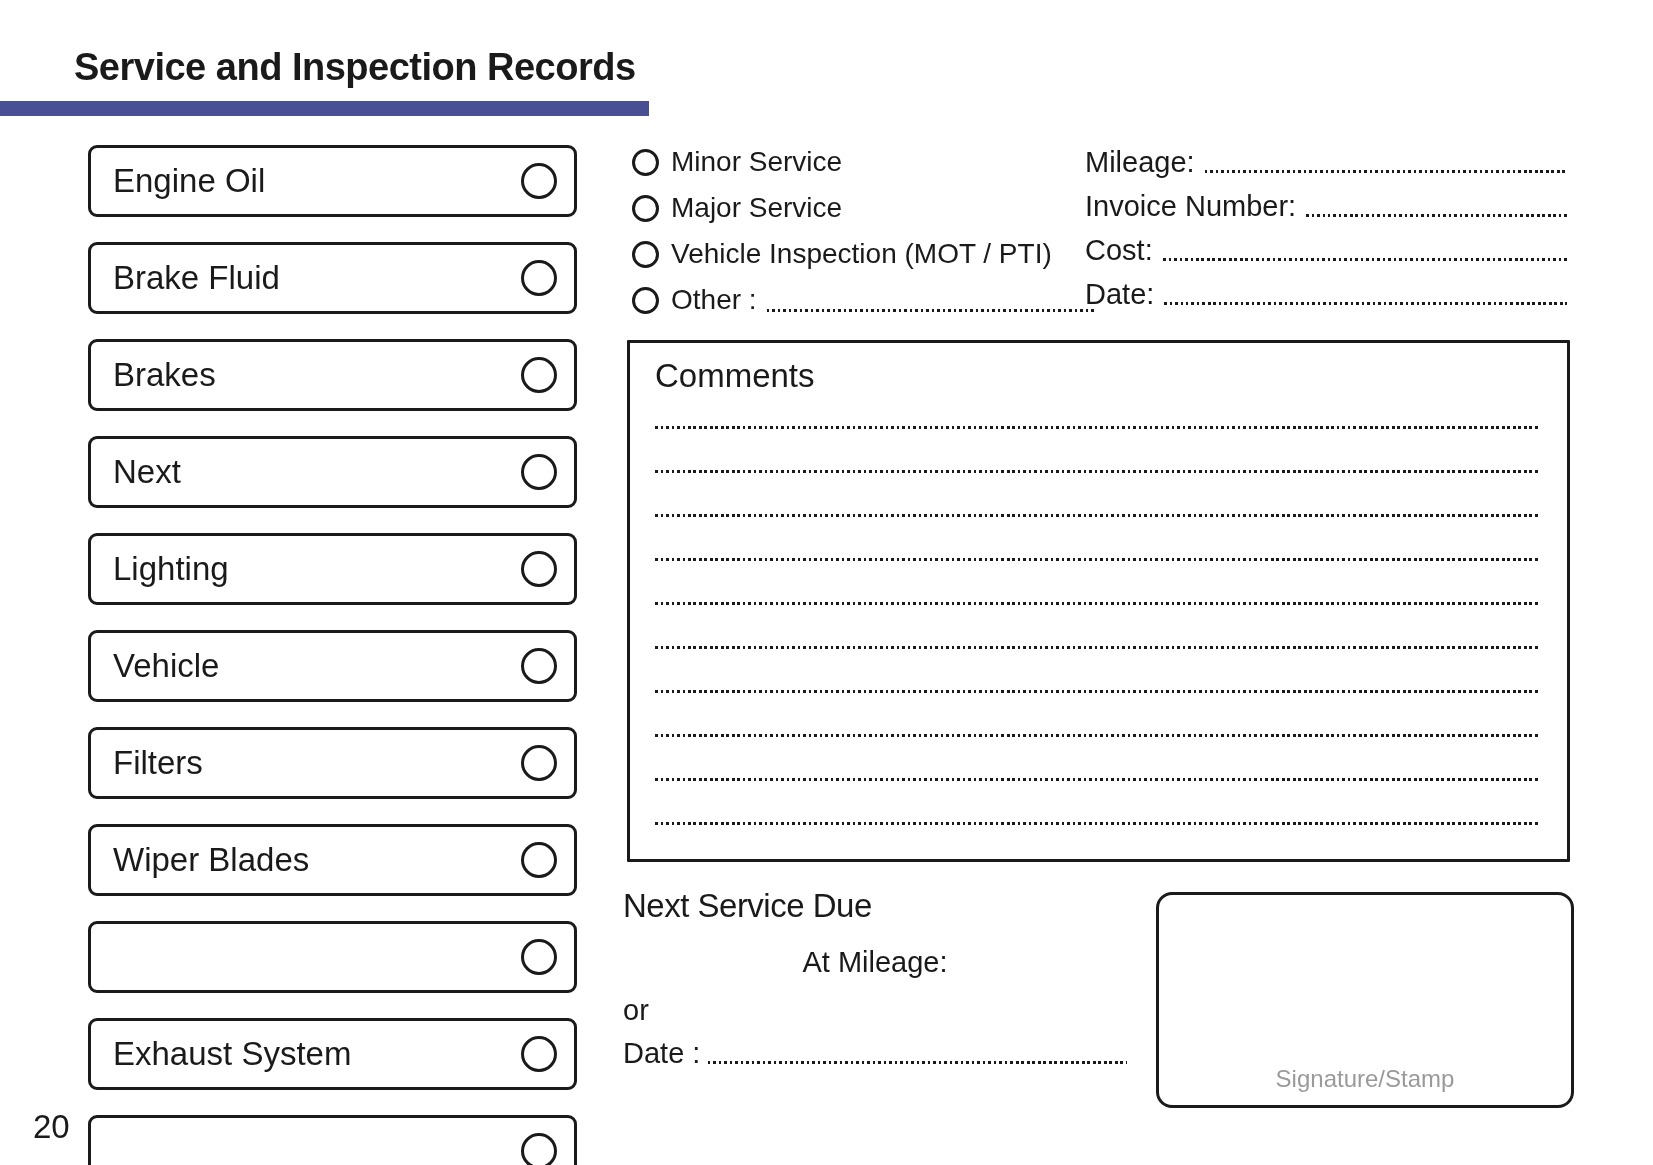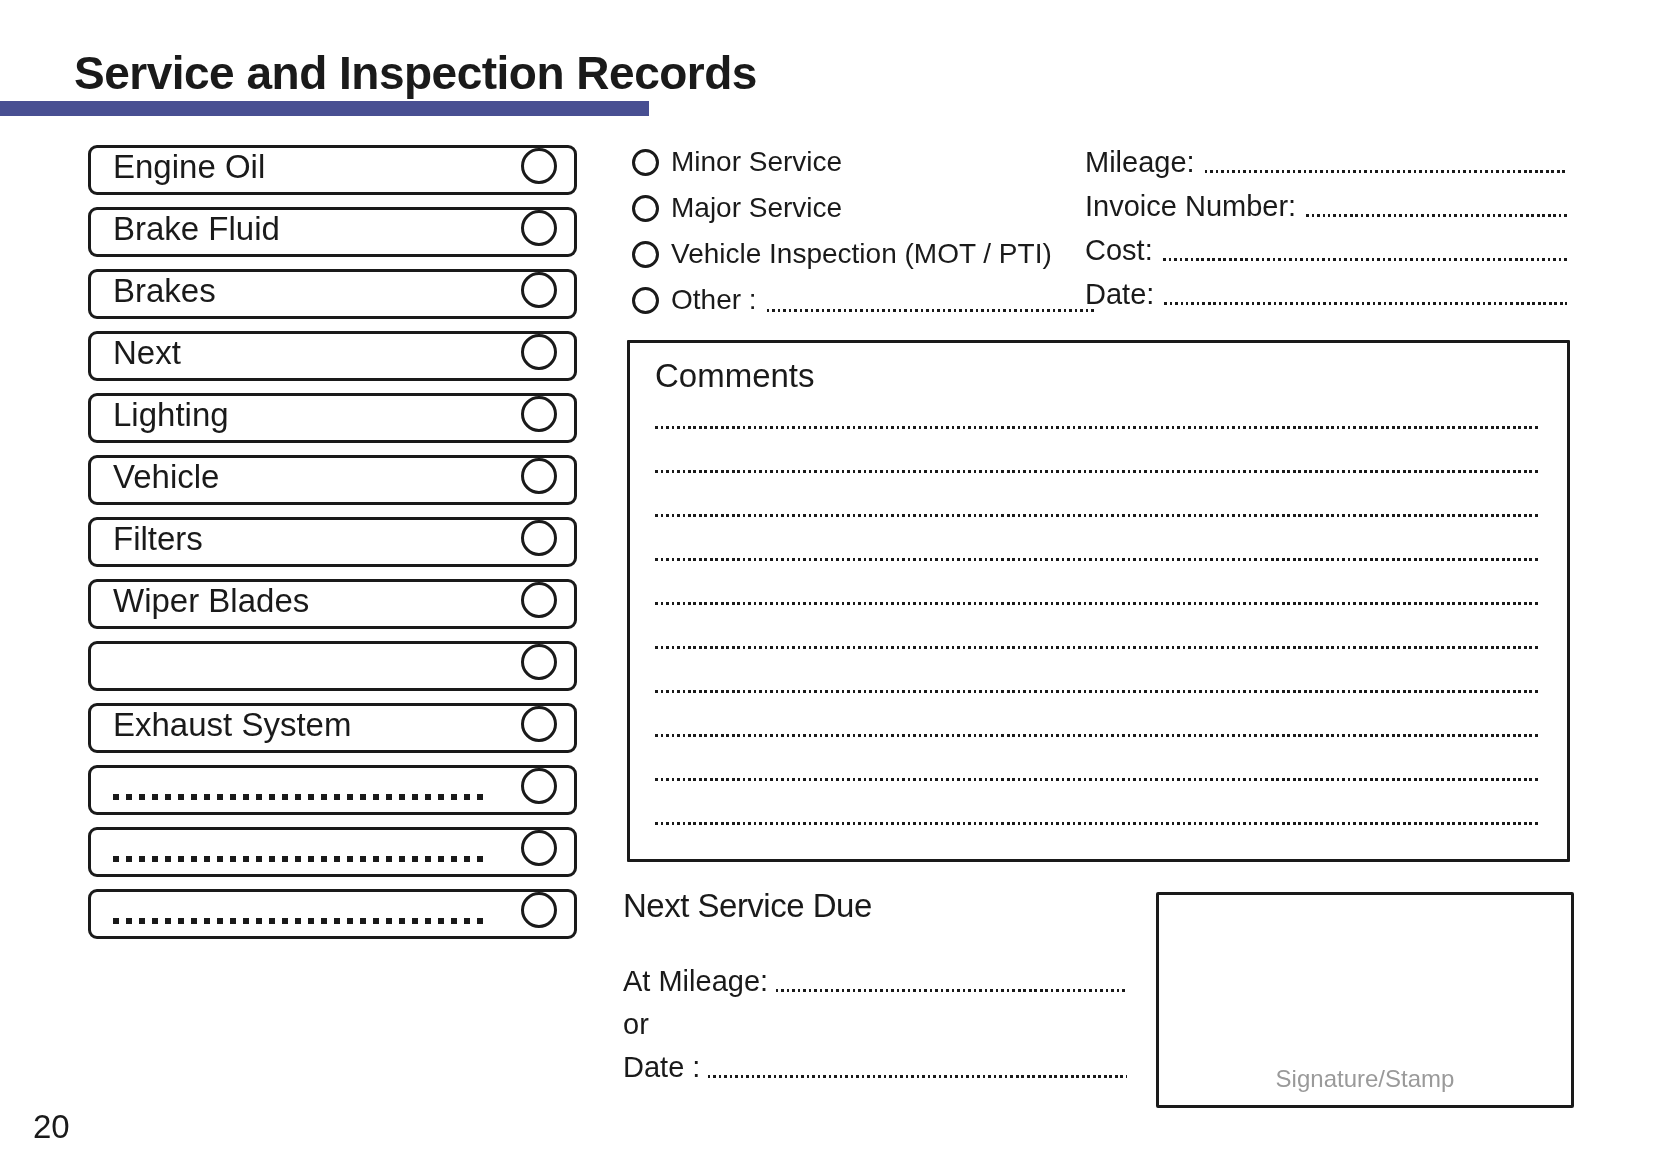--- a/index.html
+++ b/index.html
@@ -1,28 +1,28 @@
 <!DOCTYPE html>
 <html><head>
 <meta charset="utf-8">
 <style>
   html,body{margin:0;padding:0;}
   body{
     width:1653px;height:1165px;position:relative;background:#ffffff;
     font-family:"Liberation Sans", sans-serif;color:#1a1a1a;overflow:hidden;
   }
   
-  .page-title{position:absolute;left:74px;top:46px;font-size:46px;font-weight:bold;letter-spacing:-0.5px;}
+  .page-title{position:absolute;left:74px;top:46px;font-size:38px;font-weight:bold;letter-spacing:-0.5px;}
   .accent-bar{position:absolute;left:0;top:101px;width:649px;height:15px;background:#484f92;}
   
   .checklist{position:absolute;left:88px;top:145px;width:489px;}
   .check-row{
-    box-sizing:border-box;height:50px;margin-bottom:12px;
+    box-sizing:border-box;height:72px;margin-bottom:25px;
     border:3px solid #1a1a1a;border-radius:9px;
-    display:flex;align-items:flex-start;padding:0 17px 0 22px;background:#fff;
+    display:flex;align-items:center;padding:0 17px 0 22px;background:#fff;
   }
   .check-label{font-size:33px;white-space:nowrap;}
   .check-circle{
     width:30px;height:30px;border:3px solid #1a1a1a;border-radius:50%;
     margin-left:auto;flex:none;background:#fff;
   }
   .blank-leader{
     width:377px;height:6px;align-self:flex-end;margin-bottom:12px;
     background-image:repeating-linear-gradient(to right,#1a1a1a 0 6px,transparent 6px 13px);
   }
@@ -46,27 +46,27 @@
   .comments-box{
     box-sizing:border-box;position:absolute;left:627px;top:340px;width:943px;height:522px;
     border:3px solid #1a1a1a;border-radius:1px;background:#fff;
   }
   .comments-title{position:absolute;left:25px;top:14px;font-size:33px;}
   .comment-line{position:absolute;left:25px;right:27px;}
   
   .next-service{position:absolute;left:623px;top:884px;width:504px;}
   .ns-heading{font-size:33px;font-weight:normal;height:44px;line-height:44px;letter-spacing:-0.5px;}
   .ns-row{height:43px;display:flex;align-items:center;}
-  .ns-row.first{margin-top:32px;}
+  .ns-row.first{margin-top:18px;flex-direction:column;}
   .ns-label{font-size:29px;white-space:nowrap;}
   .ns-line{flex:1;margin-left:8px;position:relative;top:9px;}
   
   .signature-box{
     box-sizing:border-box;position:absolute;left:1156px;top:892px;width:418px;height:216px;
-    border:3px solid #1a1a1a;border-radius:2px;background:#fff;
+    border:3px solid #1a1a1a;border-radius:16px;background:#fff;
   }
   .signature-label{
     position:absolute;left:0;right:0;bottom:12px;text-align:center;
     font-size:24px;color:#9a9a9a;
   }
   
   .page-number{position:absolute;left:33px;top:1108px;font-size:33px;}
 </style>
 </head>
 <body>

